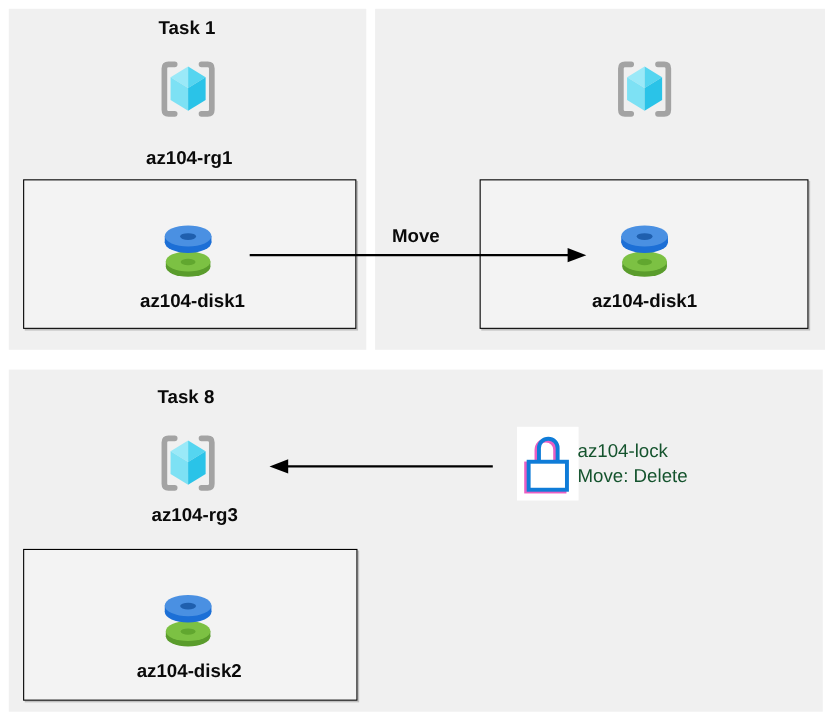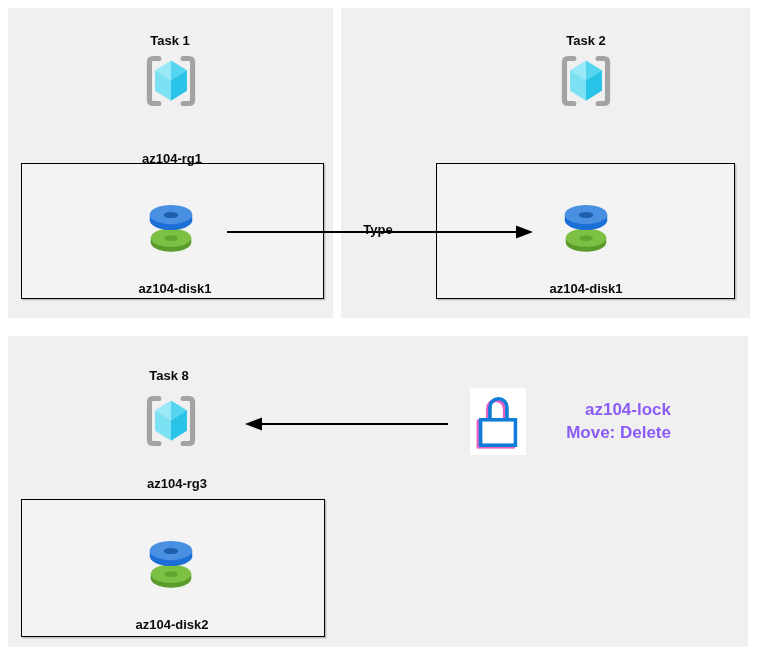--- a/index.html
+++ b/index.html
@@ -9,27 +9,26 @@
     background:#fff;
     font-family:"Liberation Sans",sans-serif;
     overflow:hidden;
   }
   .panel{
     position:absolute;
     background:var(--panel_bg,#f0f0f0);
   }
   .lbl{
     position:absolute;
-    font-size:13px;
+    font-size:17px;
     font-weight:700;
     color:#0a0a0a;
     text-align:center;
     white-space:nowrap;
     line-height:20px;
-    margin-top:15px;
   }
   .rbox{
     position:absolute;
     border:1.5px solid var(--box_border,#000);
     box-shadow:1.5px 1.5px 0 rgba(130,130,130,.45);
     background:#f3f3f3;
   }
   .icon{position:absolute;display:block;}
   .arrow-layer{
     position:absolute;left:0;top:0;width:757px;height:653px;
@@ -37,22 +36,22 @@
   }
   .lock-tile{
     position:absolute;
     left:470px;top:388px;width:56px;height:67px;
     background:#fff;
     display:flex;align-items:center;justify-content:center;
   }
   .lock-text{
     position:absolute;
     left:525px;top:398px;width:146px;
-    font-size:17px;font-weight:700;color:#8b5cf6;
-    text-align:right;line-height:23px;white-space:nowrap;
+    font-size:17px;font-weight:400;color:#14532d;
+    text-align:left;line-height:23px;white-space:nowrap;
   }
   
   #panel1{left:8px;top:8px;width:325px;height:310px;}
   #panel2{left:341px;top:8px;width:409px;height:310px;}
   #panel3{left:8px;top:336px;width:740px;height:311px;}
   #title1{left:70px;top:16px;width:200px;}
   #title2{left:486px;top:16px;width:200px;}
   #title3{left:69px;top:351px;width:200px;}
   #rg1{left:141px;top:51px;}
   #rg2{left:556px;top:51px;}
@@ -109,21 +108,20 @@
 
   <section class="panel" id="panel1"></section>
   <section class="panel" id="panel2"></section>
   <section class="panel" id="panel3"></section>
 
   <div class="rbox" id="box1"></div>
   <div class="rbox" id="box2"></div>
   <div class="rbox" id="box3"></div>
 
   <div class="lbl" id="title1">Task 1</div>
-  <div class="lbl" id="title2">Task 2</div>
   <div class="lbl" id="title3">Task 8</div>
 
   <svg class="icon" id="rg1" width="60" height="60">
       <use href="#sym-rg"></use>
     </svg>
   <svg class="icon" id="rg2" width="60" height="60">
       <use href="#sym-rg"></use>
     </svg>
   <svg class="icon" id="rg3" width="60" height="60">
       <use href="#sym-rg"></use>
@@ -150,21 +148,21 @@
     <g>
       <line x1="227" y1="232" x2="517" y2="232" stroke="#000" stroke-width="2"></line>
       <polygon points="533,232 516,225.5 516,238.5" fill="#000"></polygon>
     </g>
     <g>
       <line x1="448" y1="424" x2="261" y2="424" stroke="#000" stroke-width="2"></line>
       <polygon points="245,424 262,417.5 262,430.5" fill="#000"></polygon>
     </g>
   </svg>
 
-  <div class="lbl" id="movelbl">Type</div>
+  <div class="lbl" id="movelbl">Move</div>
 
   <div class="lock-tile">
     <svg width="50" height="60" viewBox="0 0 56 67">
         <use href="#sym-lock"></use>
       </svg>
   </div>
 
   <div class="lock-text">
     <div>az104-lock</div>
     <div>Move: Delete</div>

